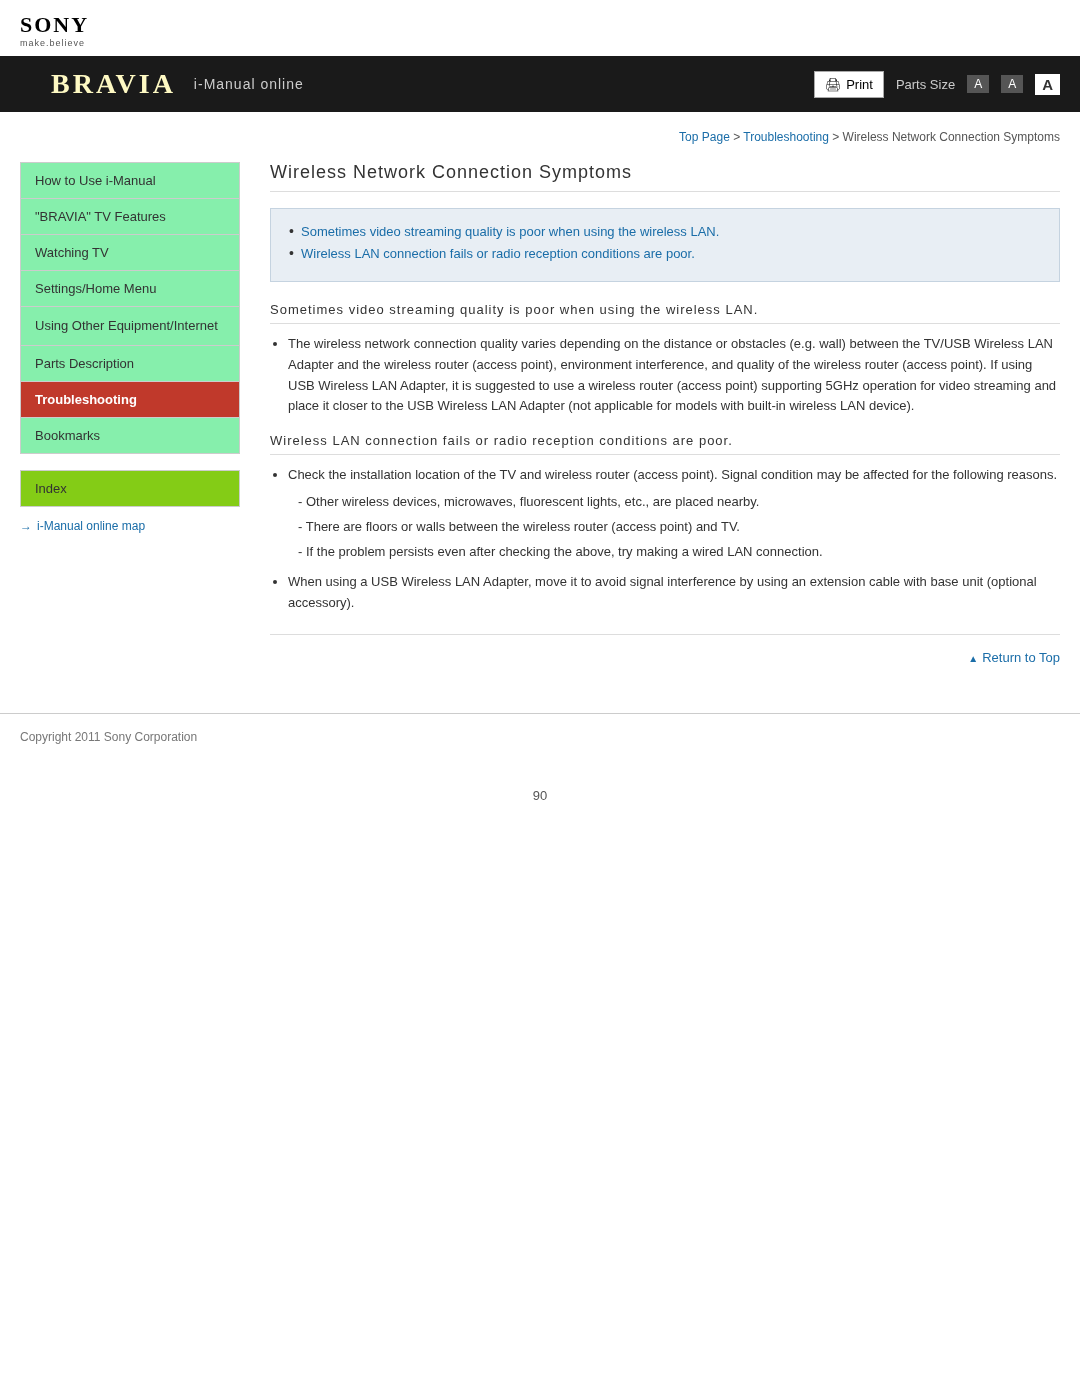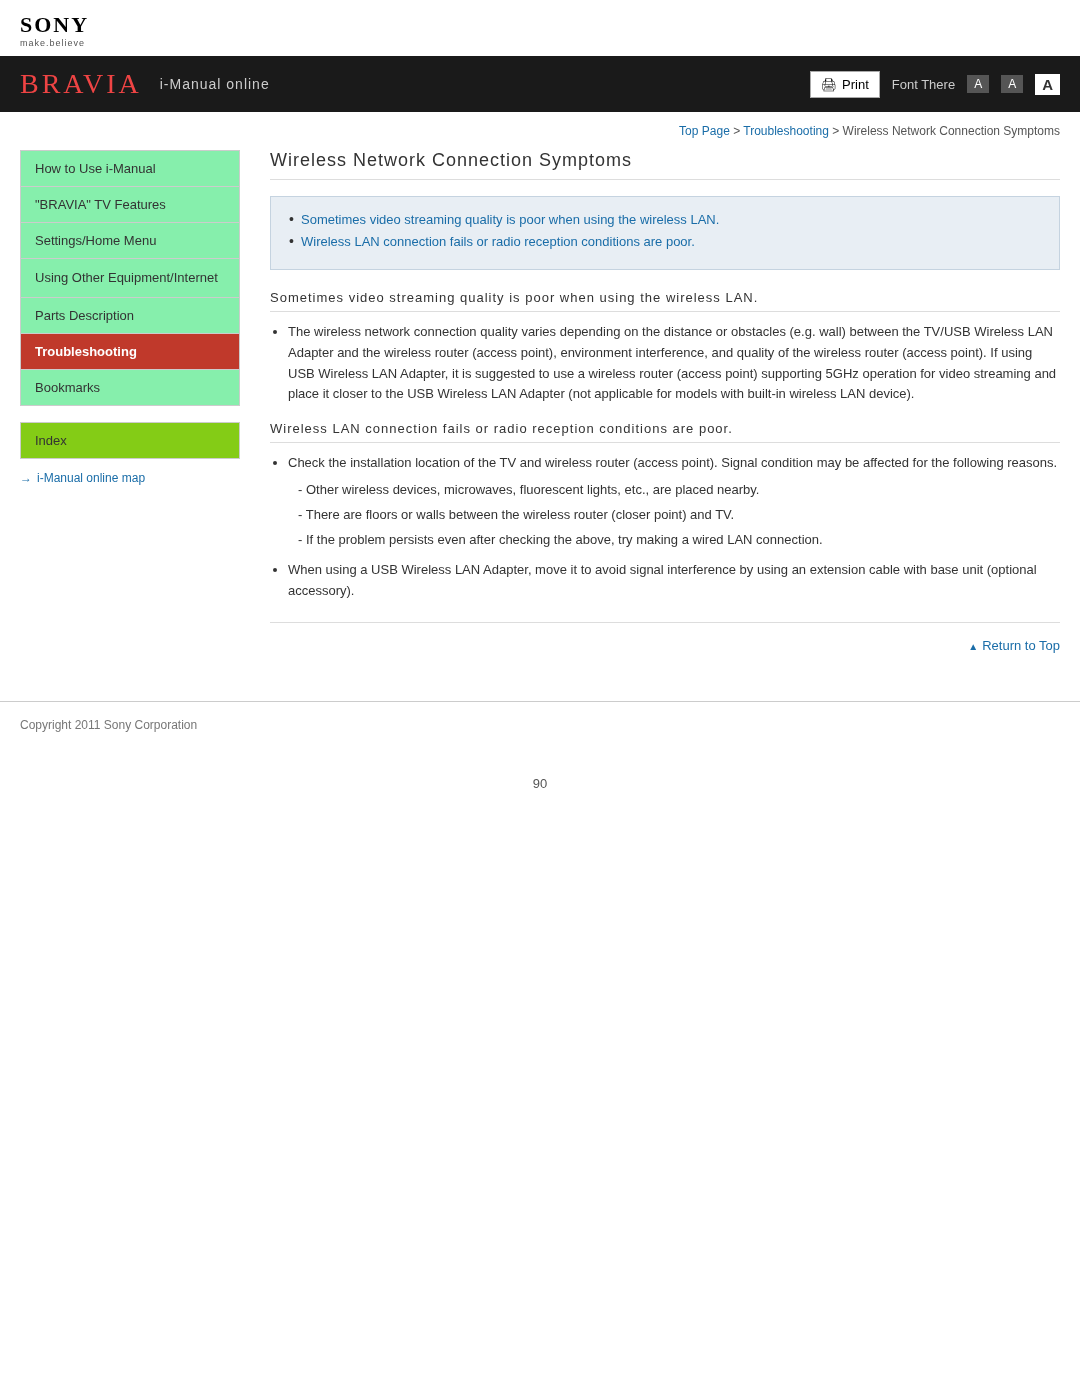--- a/index.html
+++ b/index.html
@@ -12,25 +12,26 @@
       display: flex;
       align-items: center;
       justify-content: space-between;
     }
     .bravia-logo {
       display: flex;
       align-items: center;
       gap: 18px;
     }
     .bravia-text {
-      color: #ef4444;
+      color: #fef9c3;
       font-size: 28px;
-      font-weight: normal;
+      font-weight: bold;
       letter-spacing: 3px;
       font-family: serif;
+      margin-left: 31px;
     }
     .i-manual-label {
       color: #ccc;
       font-size: 14px;
       letter-spacing: 1px;
     }
     .header-right {
       display: flex;
       align-items: center;
       gap: 12px;
@@ -77,21 +78,21 @@
     }
     .sony-tagline {
       font-size: 9px;
       color: #555;
       letter-spacing: 1px;
     }
 
     
     .breadcrumb {
       text-align: right;
-      padding: 12px 20px;
+      padding: 18px 20px;
       font-size: 12px;
       color: #555;
     }
     .breadcrumb a { color: #1a6da8; text-decoration: none; }
     .breadcrumb span { color: #555; }
 
     
     .main-layout {
       display: flex;
       padding: 0 20px 20px 20px;
@@ -282,36 +283,37 @@
 <div class="header-bar">
   <div class="bravia-logo">
     <span class="bravia-text">BRAVIA</span>
     <span class="i-manual-label">i-Manual online</span>
   </div>
   <div class="header-right">
     <button class="print-btn">
       <span class="print-icon"></span>
       <span>Print</span>
     </button>
-    <span class="font-size-label">Font There</span>
+    <span class="font-size-label">Parts Size</span>
     <button class="font-btn">A</button>
     <button class="font-btn">A</button>
     <button class="font-btn active">A</button>
   </div>
 </div>
 
 <div class="breadcrumb">
   <a>Top Page</a><span> &gt; </span><a>Troubleshooting</a><span> &gt; </span><span>Wireless Network Connection Symptoms</span>
 </div>
 
 <div class="main-layout">
 
   <div class="sidebar">
     <div class="sidebar-item">How to Use i-Manual</div>
     <div class="sidebar-item">"BRAVIA" TV Features</div>
+    <div class="sidebar-item">Watching TV</div>
     <div class="sidebar-item">Settings/Home Menu</div>
     <div class="sidebar-item two-line">Using Other Equipment/Internet</div>
     <div class="sidebar-item">Parts Description</div>
     <div class="sidebar-item active">Troubleshooting</div>
     <div class="sidebar-item" style="border-bottom:1px solid #ccc;">Bookmarks</div>
 
     <div class="sidebar-gap"></div>
 
     <div class="sidebar-index">Index</div>
 
@@ -342,21 +344,21 @@
       </ul>
     </div>
 
     <div class="section-heading">Wireless LAN connection fails or radio reception conditions are poor.</div>
     <div class="content-body">
       <ul>
         <li>
           <span>Check the installation location of the TV and wireless router (access point). Signal condition may be affected for the following reasons.</span>
           <ul class="sub-list">
             <li>Other wireless devices, microwaves, fluorescent lights, etc., are placed nearby.</li>
-            <li>There are floors or walls between the wireless router (closer point) and TV.</li>
+            <li>There are floors or walls between the wireless router (access point) and TV.</li>
             <li style="list-style:none;">If the problem persists even after checking the above, try making a wired LAN connection.</li>
           </ul>
         </li>
         <li>When using a USB Wireless LAN Adapter, move it to avoid signal interference by using an extension cable with base unit (optional accessory).</li>
       </ul>
     </div>
 
     <div class="return-to-top">
       <a>
         <span class="triangle-up"></span><span>Return to Top</span>

